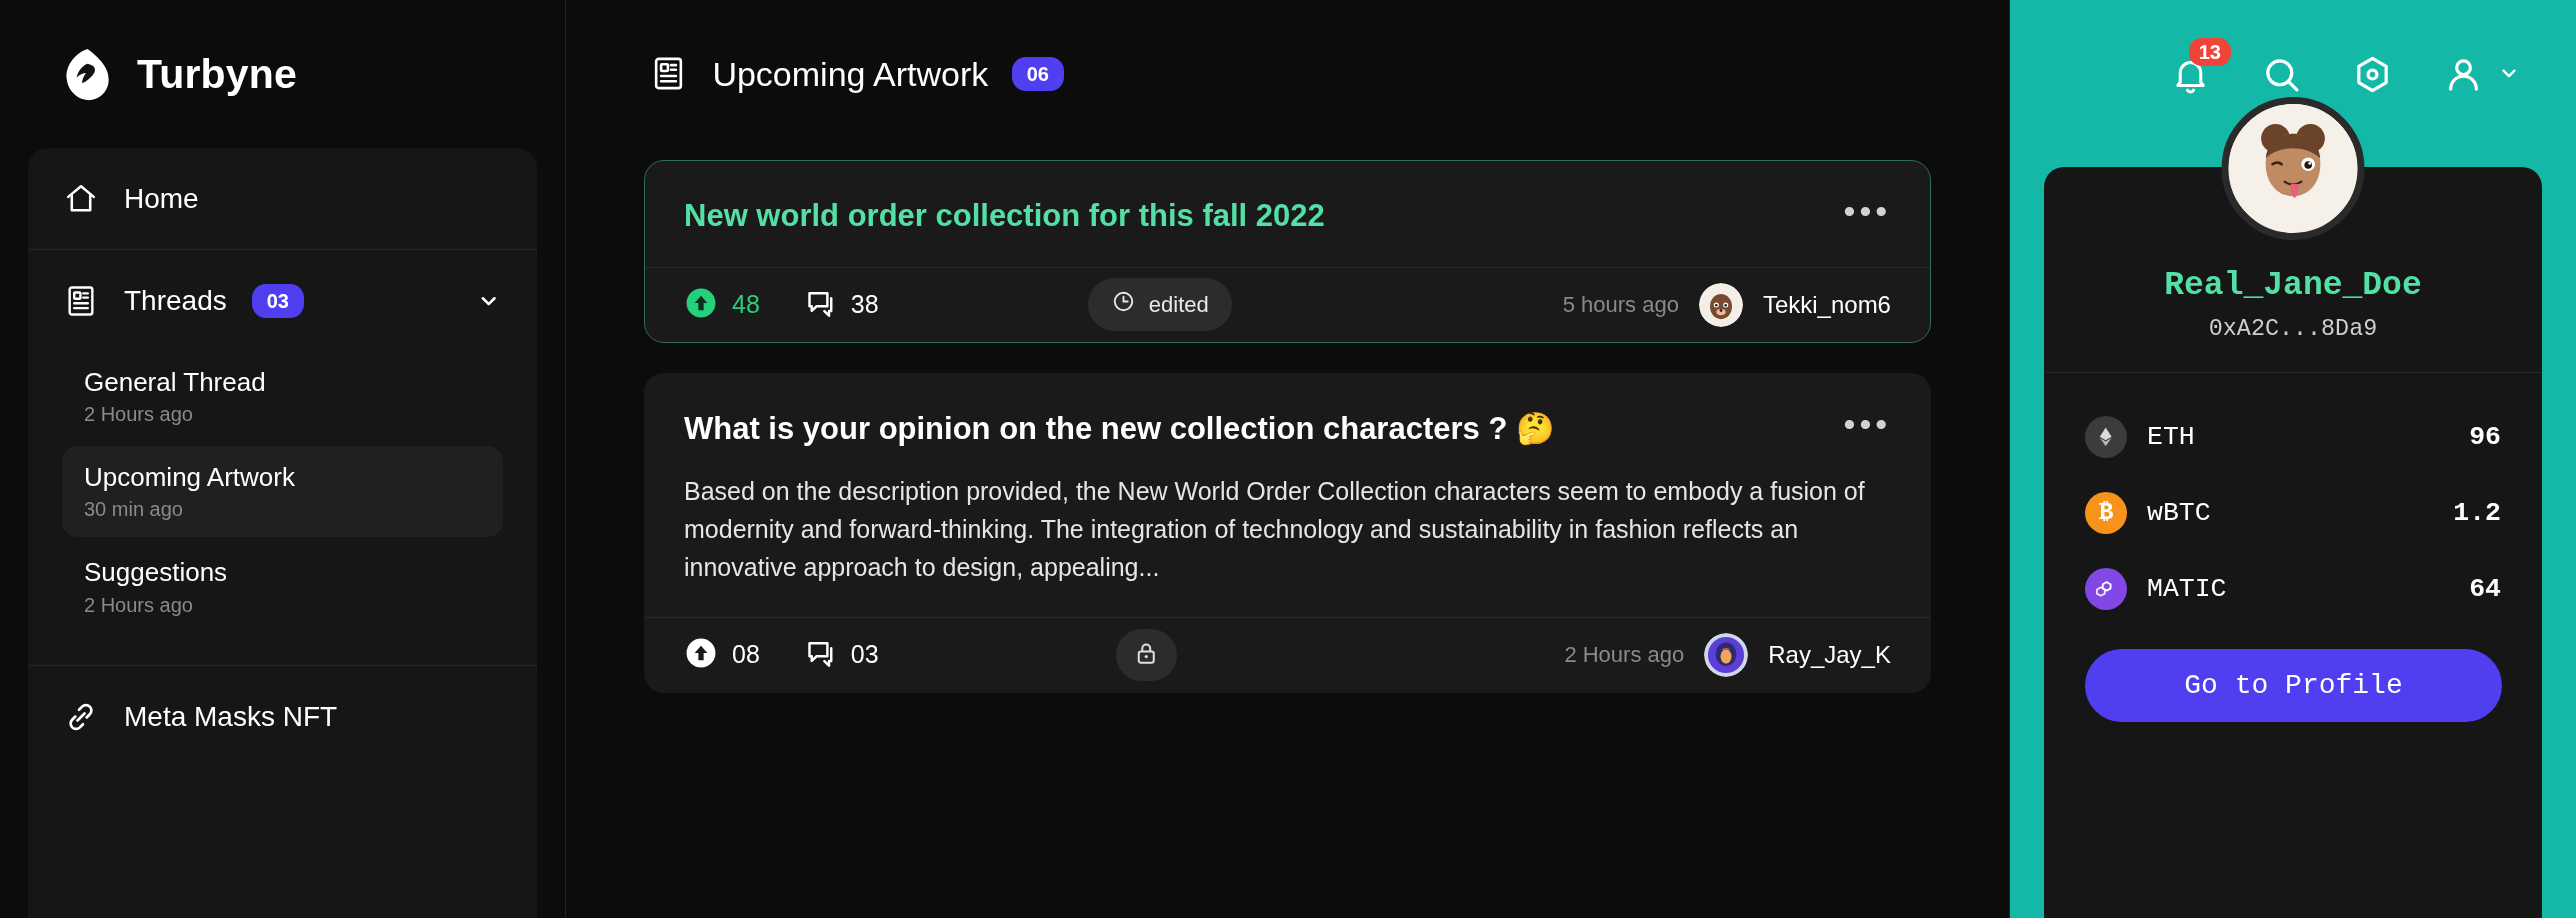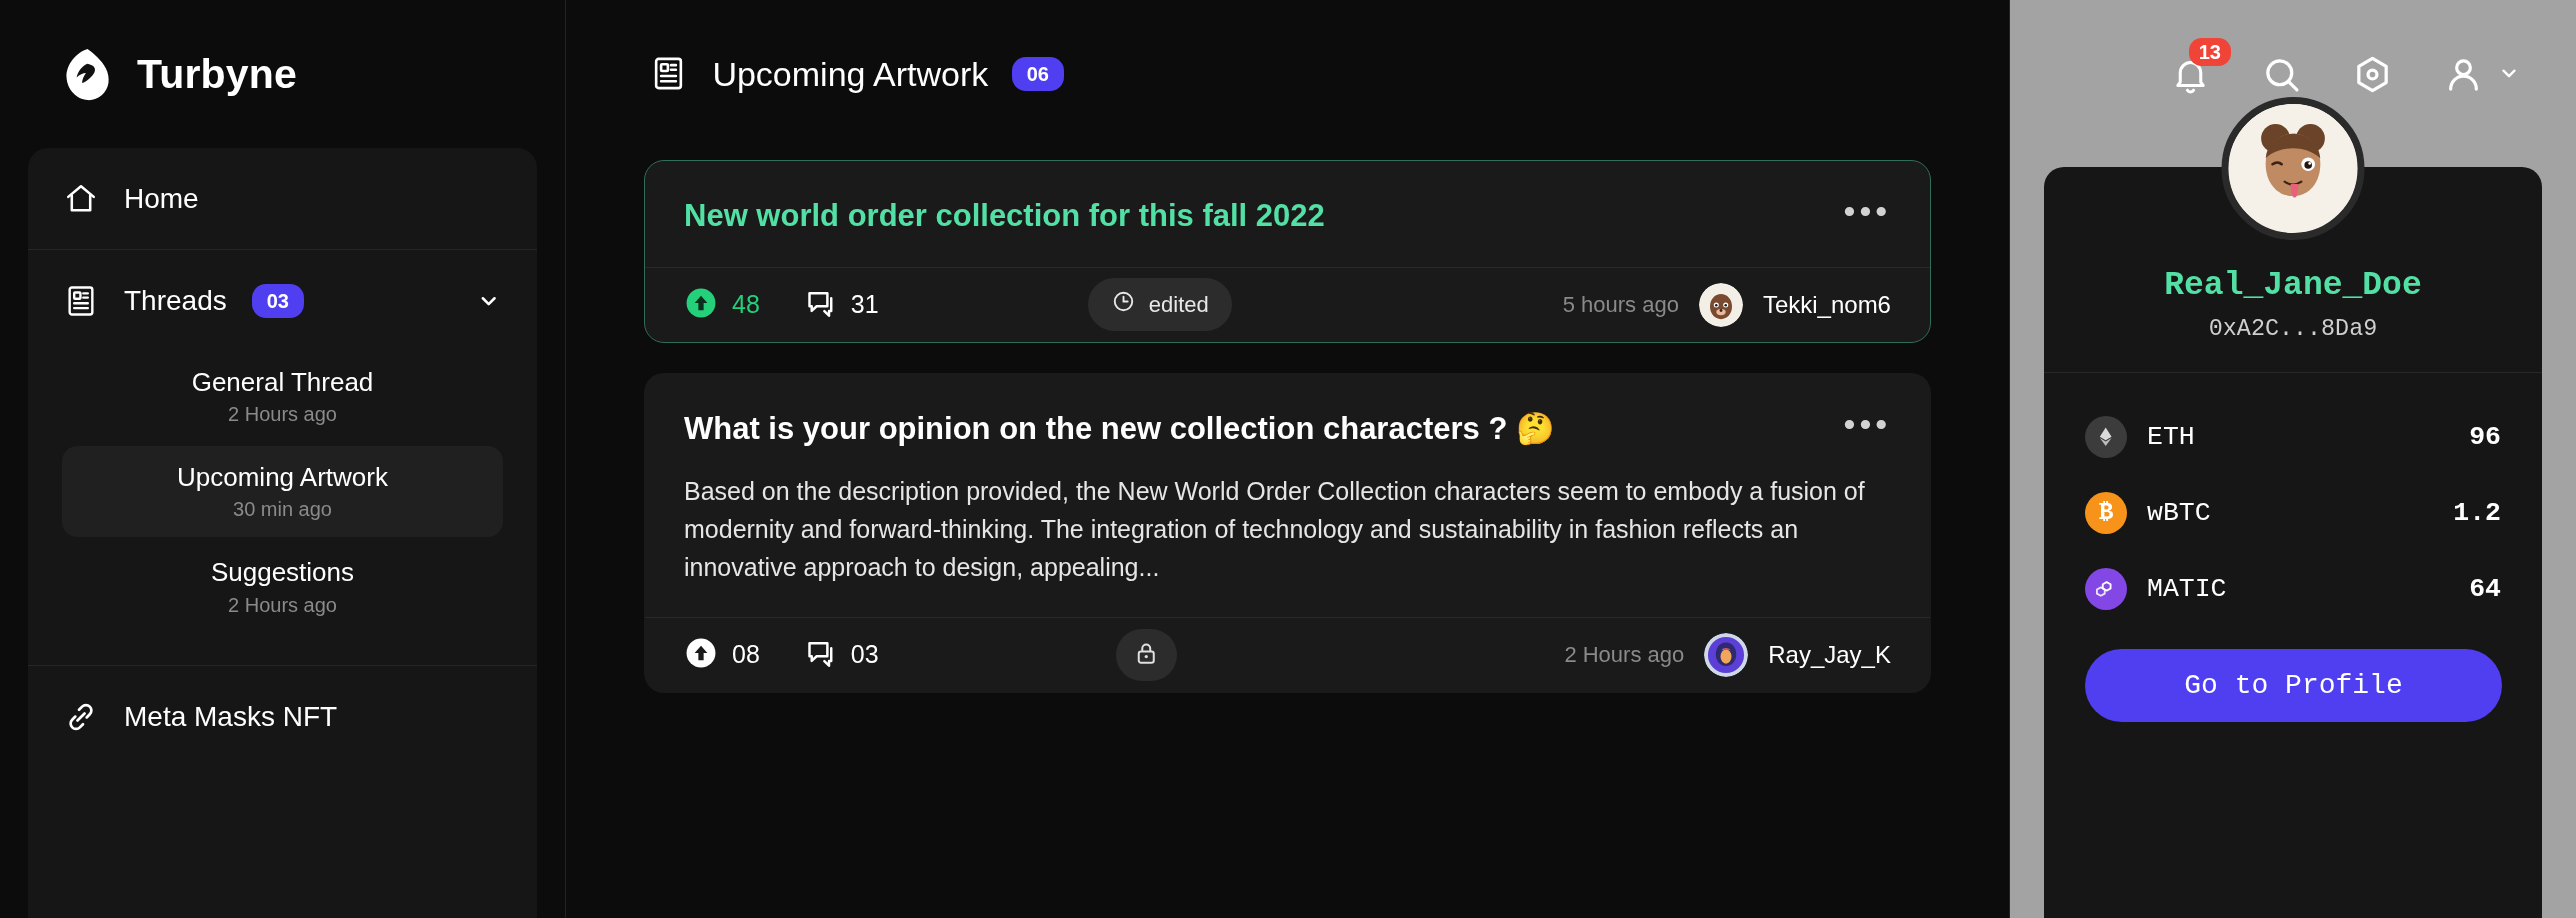--- a/index.html
+++ b/index.html
@@ -49,21 +49,21 @@
   .nav-row .ico { width: 37px; height: 37px; flex: 0 0 37px; display: flex; align-items: center; justify-content: center; }
   .nav-label { font-size: 28px; color: #ffffff; }
   .badge-pill {
     background: #4F3FF0; color: #fff;
     border-radius: 14px;
     font-size: 20px; font-weight: 700;
     padding: 7px 15px; line-height: 1;
     display: inline-block;
   }
   .chev { margin-left: auto; width: 28px; height: 28px; display: flex; align-items: center; justify-content: center; }
-  .thread-list { padding-bottom: 28px; text-align: center; }
+  .thread-list { padding-bottom: 28px; }
   .thread-item {
     padding: 15.6px 22px;
     border-radius: 15.6px;
     margin-bottom: 4.7px;
   }
   .thread-item.active { background: #202020; }
   .thread-title { font-size: 26px; color: #ffffff; margin-bottom: 5.5px; }
   .thread-time { font-size: 20px; color: #8a8a8a; }
 
   
@@ -119,21 +119,21 @@
   }
   .pill-lock { margin: 0 auto; background: #2c2c2c; border-radius: 778px; padding: 11px 17px; display:flex; }
   .foot-right { display: flex; align-items: center; gap: 20px; margin-left: auto; }
   .foot-time { font-size: 22px; color: #8a8a8a; }
   .av { width: 44px; height: 44px; border-radius: 50%; overflow: hidden; flex: 0 0 44px; }
   .foot-user { font-size: 24px; color: #ffffff; }
 
   
   .right {
     width: 566px; flex: 0 0 566px; height: 919px;
-    background: #a3a3a3; position: relative;
+    background: #14b8a6; position: relative;
   }
   .right-head {
     height: 148px; display: flex; align-items: center;
     justify-content: flex-end; gap: 44px; padding-right: 56px;
   }
   .hicon { width: 47px; height: 47px; position: relative; display: flex; align-items: center; justify-content: center; cursor: pointer; }
   .bell-badge {
     position: absolute; top: -12.5px; right: -17px;
     background: #F04438; color: #fff;
     border-radius: 12.5px; font-size: 20px; font-weight: 700;
@@ -290,21 +290,21 @@
             </span>
             <span class="num green">48</span>
           </div>
           <div class="metric">
             <span>
               <svg viewBox="0 0 24 24" width="33" height="33" fill="none" stroke="#fff" stroke-width="1.8" stroke-linejoin="round">
                   <path d="M4 4.5h13v9.5H9.2L5.6 17.4V14H4z"></path>
                   <path d="M19.8 8.2v9.3h-1.6v3.4l-3.4-3.4" stroke-linecap="round"></path>
                 </svg>
             </span>
-            <span class="num white">31</span>
+            <span class="num white">38</span>
           </div>
           <div class="pill-mid">
             <span>
               <svg viewBox="0 0 24 24" width="25" height="25" fill="none" stroke="#e8e8e8" stroke-width="1.8" stroke-linecap="round">
                   <circle cx="12" cy="12" r="8.4"></circle>
                   <path d="M12 7.4V12h4"></path>
                 </svg>
             </span>
             <span>edited</span>
           </div>

